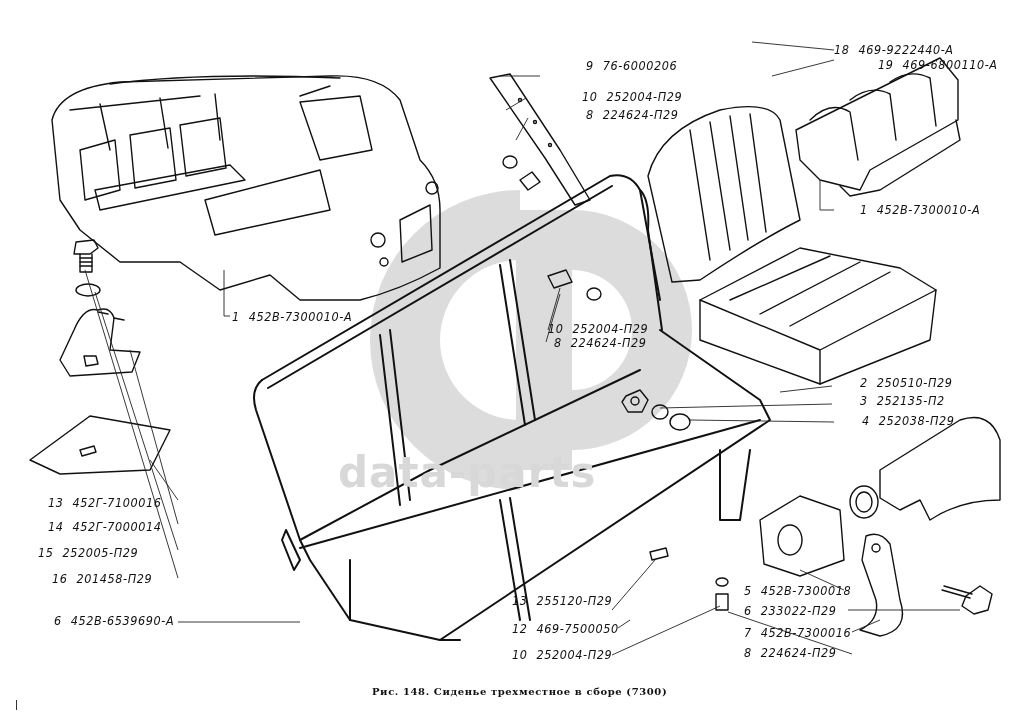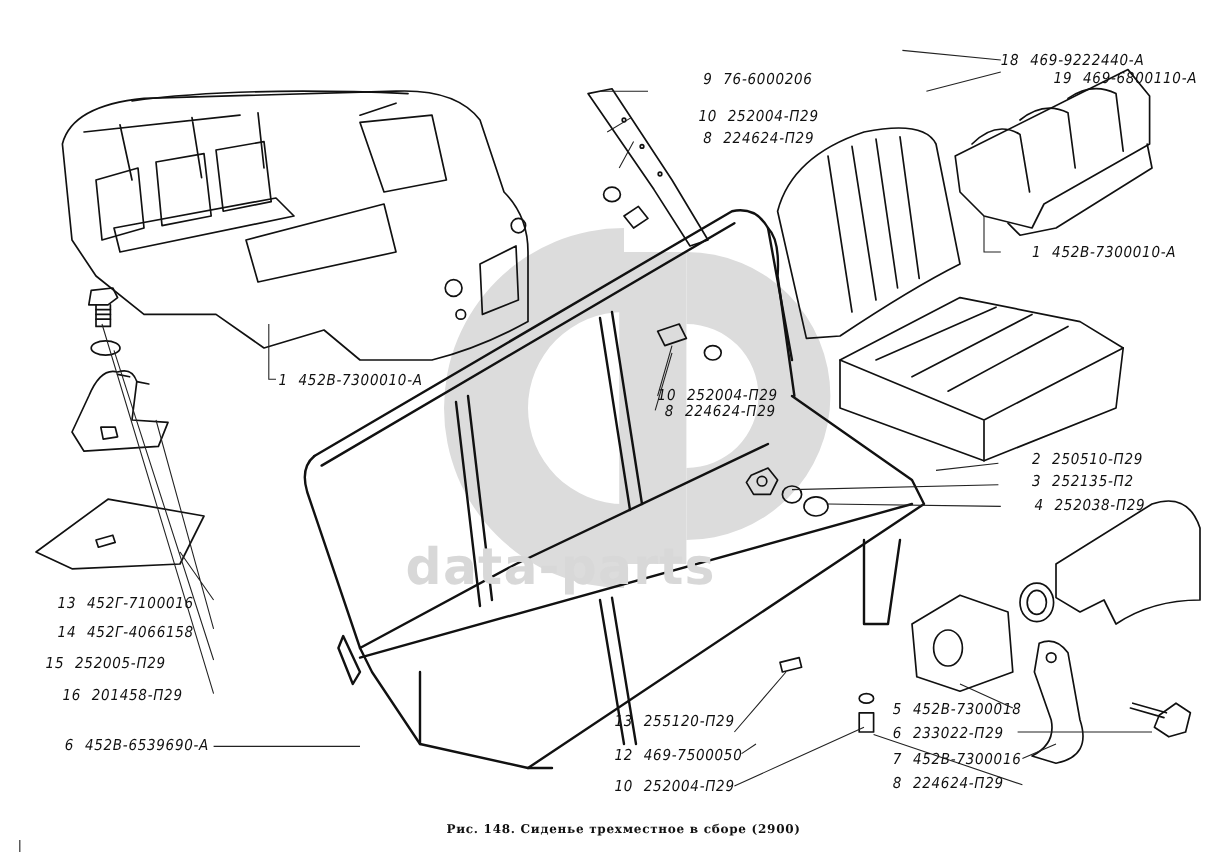--- a/index.html
+++ b/index.html
@@ -155,26 +155,26 @@
 <div class="lbl" style="left:582px;top:90px;"><span class="num">10</span><span>252004-П29</span></div>
 <div class="lbl" style="left:586px;top:108px;"><span class="num">8</span><span>224624-П29</span></div>
 <div class="lbl" style="left:860px;top:203px;"><span class="num">1</span><span>452В-7300010-А</span></div>
 <div class="lbl" style="left:232px;top:310px;"><span class="num">1</span><span>452В-7300010-А</span></div>
 <div class="lbl" style="left:548px;top:322px;"><span class="num">10</span><span>252004-П29</span></div>
 <div class="lbl" style="left:554px;top:336px;"><span class="num">8</span><span>224624-П29</span></div>
 <div class="lbl" style="left:860px;top:376px;"><span class="num">2</span><span>250510-П29</span></div>
 <div class="lbl" style="left:860px;top:394px;"><span class="num">3</span><span>252135-П2</span></div>
 <div class="lbl" style="left:862px;top:414px;"><span class="num">4</span><span>252038-П29</span></div>
 <div class="lbl" style="left:48px;top:496px;"><span class="num">13</span><span>452Г-7100016</span></div>
-<div class="lbl" style="left:48px;top:520px;"><span class="num">14</span><span>452Г-4066158</span></div>
+<div class="lbl" style="left:48px;top:520px;"><span class="num">14</span><span>452Г-7000014</span></div>
 <div class="lbl" style="left:38px;top:546px;"><span class="num">15</span><span>252005-П29</span></div>
 <div class="lbl" style="left:52px;top:572px;"><span class="num">16</span><span>201458-П29</span></div>
 <div class="lbl" style="left:54px;top:614px;"><span class="num">6</span><span>452В-6539690-А</span></div>
 <div class="lbl" style="left:512px;top:594px;"><span class="num">13</span><span>255120-П29</span></div>
 <div class="lbl" style="left:512px;top:622px;"><span class="num">12</span><span>469-7500050</span></div>
 <div class="lbl" style="left:512px;top:648px;"><span class="num">10</span><span>252004-П29</span></div>
 <div class="lbl" style="left:744px;top:584px;"><span class="num">5</span><span>452В-7300018</span></div>
 <div class="lbl" style="left:744px;top:604px;"><span class="num">6</span><span>233022-П29</span></div>
 <div class="lbl" style="left:744px;top:626px;"><span class="num">7</span><span>452В-7300016</span></div>
 <div class="lbl" style="left:744px;top:646px;"><span class="num">8</span><span>224624-П29</span></div>
 
-<div class="caption">Рис. 148. Сиденье трехместное в сборе (2900)</div>
+<div class="caption">Рис. 148. Сиденье трехместное в сборе (7300)</div>
 <div class="tick"></div>
 
 </body></html>

